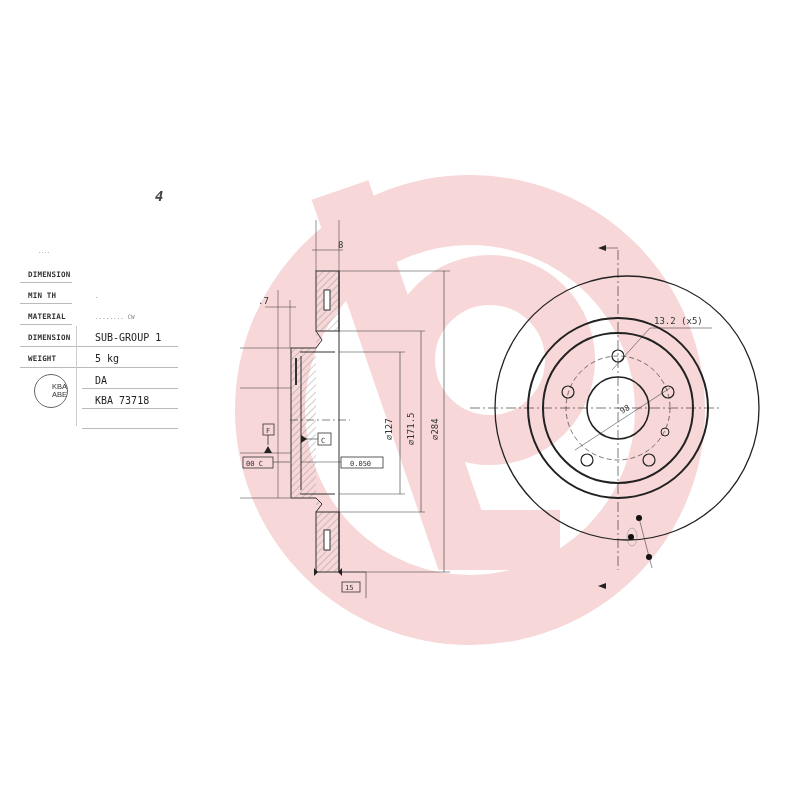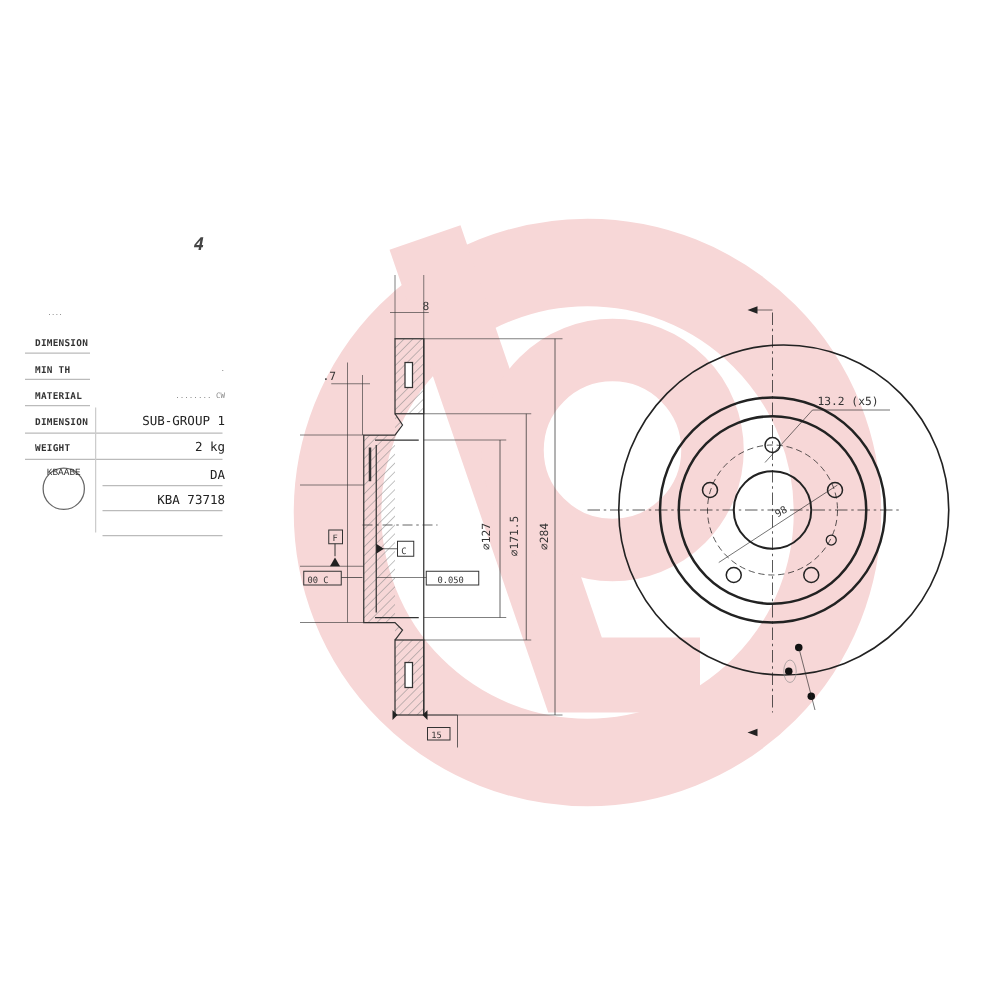--- a/index.html
+++ b/index.html
@@ -1,24 +1,24 @@
 <!DOCTYPE html>
 <html><head>
 <meta charset="utf-8">
 <style>
   html,body{margin:0;padding:0;background:#fff;}
   body{width:800px;height:800px;position:relative;overflow:hidden;font-family:"DejaVu Sans Mono","Liberation Mono",monospace;}
   #canvas{position:absolute;left:0;top:0;width:800px;height:800px;}
   .spec-table{position:absolute;left:20px;top:240px;width:160px;font-size:8px;color:#222;}
   .spec-row{position:absolute;left:0;height:20px;display:flex;align-items:center;}
   .spec-label{position:absolute;left:8px;width:44px;text-align:left;font-size:7.5px;font-weight:bold;letter-spacing:0.2px;color:#333;}
-  .spec-value{position:absolute;left:62px;width:98px;text-align:right;font-size:10px;color:#222;}
+  .spec-value{position:absolute;left:75px;width:98px;text-align:left;font-size:10px;color:#222;}
   .hr{position:absolute;height:1px;background:#bbb;}
   .dim-text{font-family:"DejaVu Sans Mono",monospace;font-size:9px;fill:#333;}
-  .kba{position:absolute;left:34px;top:374px;width:32px;height:32px;border:1.5px solid #666;border-radius:50%;font-family:Liberation Mono, monospace;font-size:7.5px;line-height:8px;text-align:left;color:#333;display:flex;flex-direction:row;justify-content:center;}
+  .kba{position:absolute;left:34px;top:374px;width:32px;height:32px;border:1.5px solid #666;border-radius:50%;font-family:Liberation Sans, sans-serif;font-size:7.5px;line-height:8px;text-align:right;color:#333;display:flex;flex-direction:column;justify-content:center;}
   .partno{position:absolute;left:155px;top:188px;font-size:14px;font-style:italic;font-weight:bold;color:#444;}
 </style>
 </head>
 <body>
 
 <div id="canvas">
 <svg width="800" height="800" viewBox="0 0 800 800" xmlns="http://www.w3.org/2000/svg">
   <defs>
     <pattern id="hatch" width="5" height="5" patternUnits="userSpaceOnUse" patternTransform="rotate(45)">
       <line x1="0" y1="0" x2="0" y2="5" stroke="#888" stroke-width="0.8"></line>
@@ -165,21 +165,21 @@
   <div class="spec-row" style="top:66px">
     <span class="spec-label">MATERIAL</span>
     <span class="spec-value" style="font-size:6px;color:#888">........ CW</span>
   </div>
   <div class="spec-row" style="top:87px">
     <span class="spec-label">DIMENSION</span>
     <span class="spec-value">SUB-GROUP 1</span>
   </div>
   <div class="spec-row" style="top:108px">
     <span class="spec-label">WEIGHT</span>
-    <span class="spec-value">2 kg</span>
+    <span class="spec-value">5 kg</span>
   </div>
   <div class="spec-row" style="top:130px">
     <span class="spec-value">DA</span>
   </div>
   <div class="spec-row" style="top:150px">
     <span class="spec-value">KBA 73718</span>
   </div>
 </div>
 
 <div class="kba">

